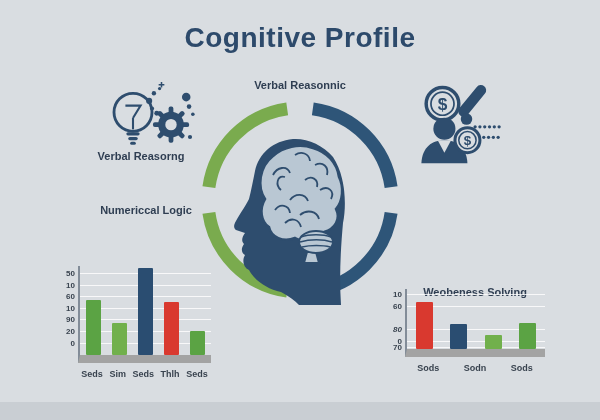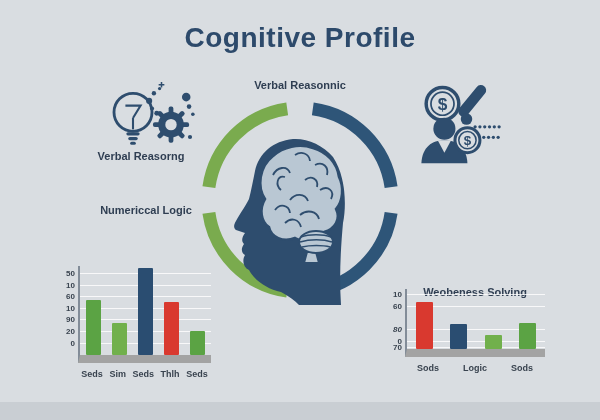--- a/index.html
+++ b/index.html
@@ -259,18 +259,18 @@
         </div>
         <div class="bars">
           <div class="bar" style="height: 79%; background: rgb(217, 57, 47);"></div>
           <div class="bar" style="height: 41%; background: rgb(42, 77, 113);"></div>
           <div class="bar" style="height: 24%; background: rgb(113, 176, 76);"></div>
           <div class="bar" style="height: 43%; background: rgb(91, 163, 68);"></div>
         </div>
       </div>
     <div class="cats">
         <span class="cat">Sods</span>
-        <span class="cat">Logic</span>
+        <span class="cat">Sodn</span>
         <span class="cat">Sods</span>
       </div>
   </div>
 
 </div>
 
 </body></html>

